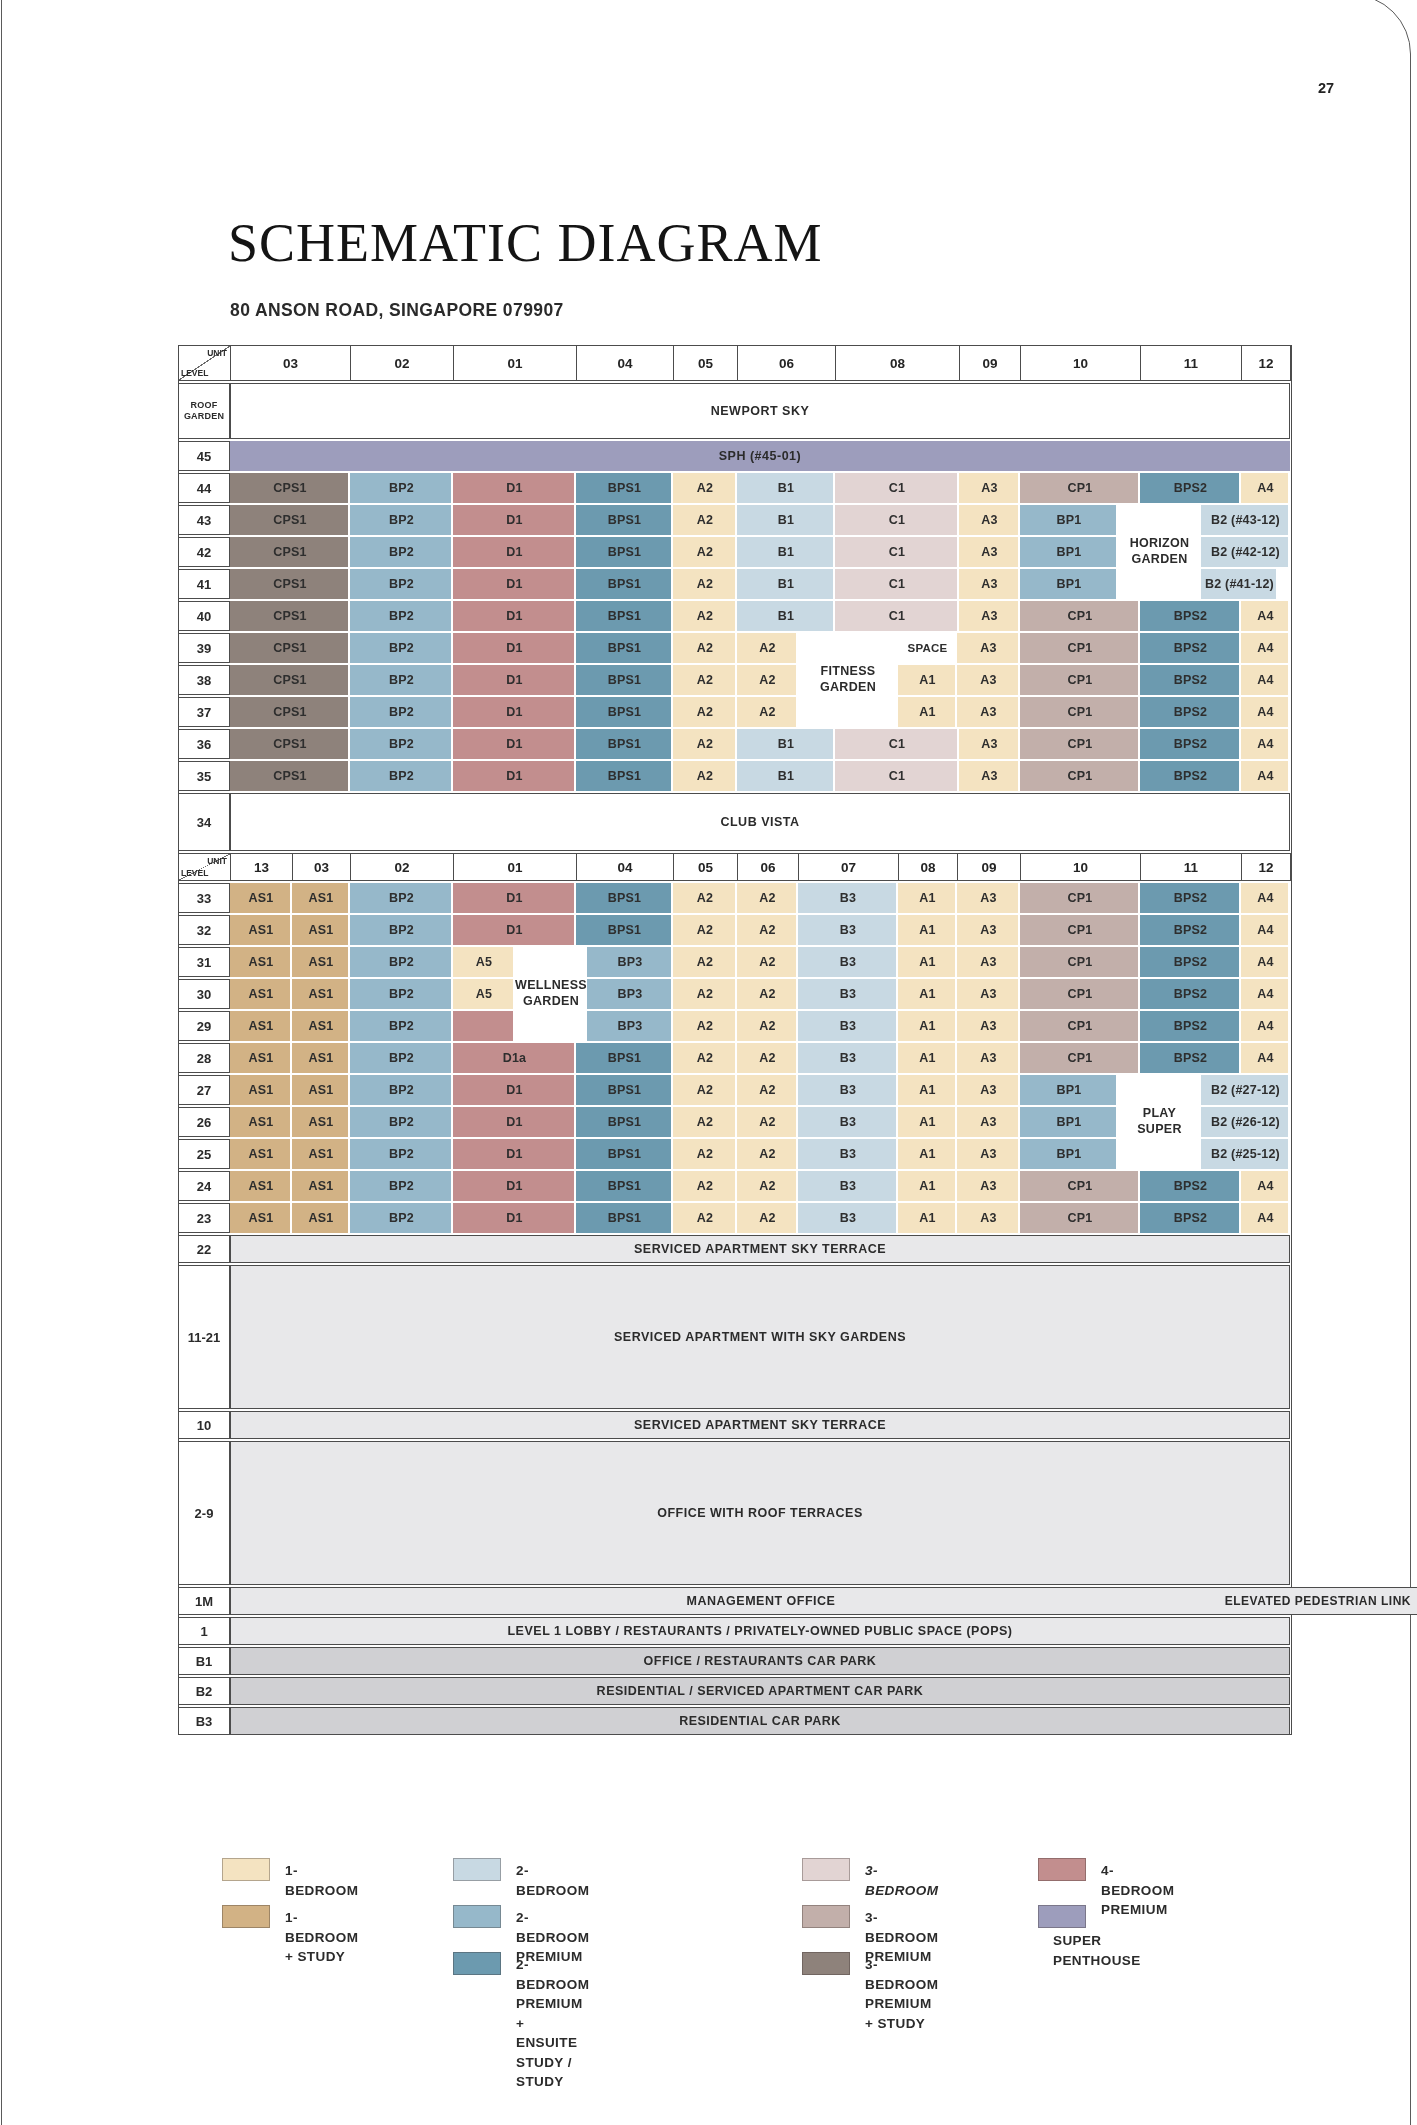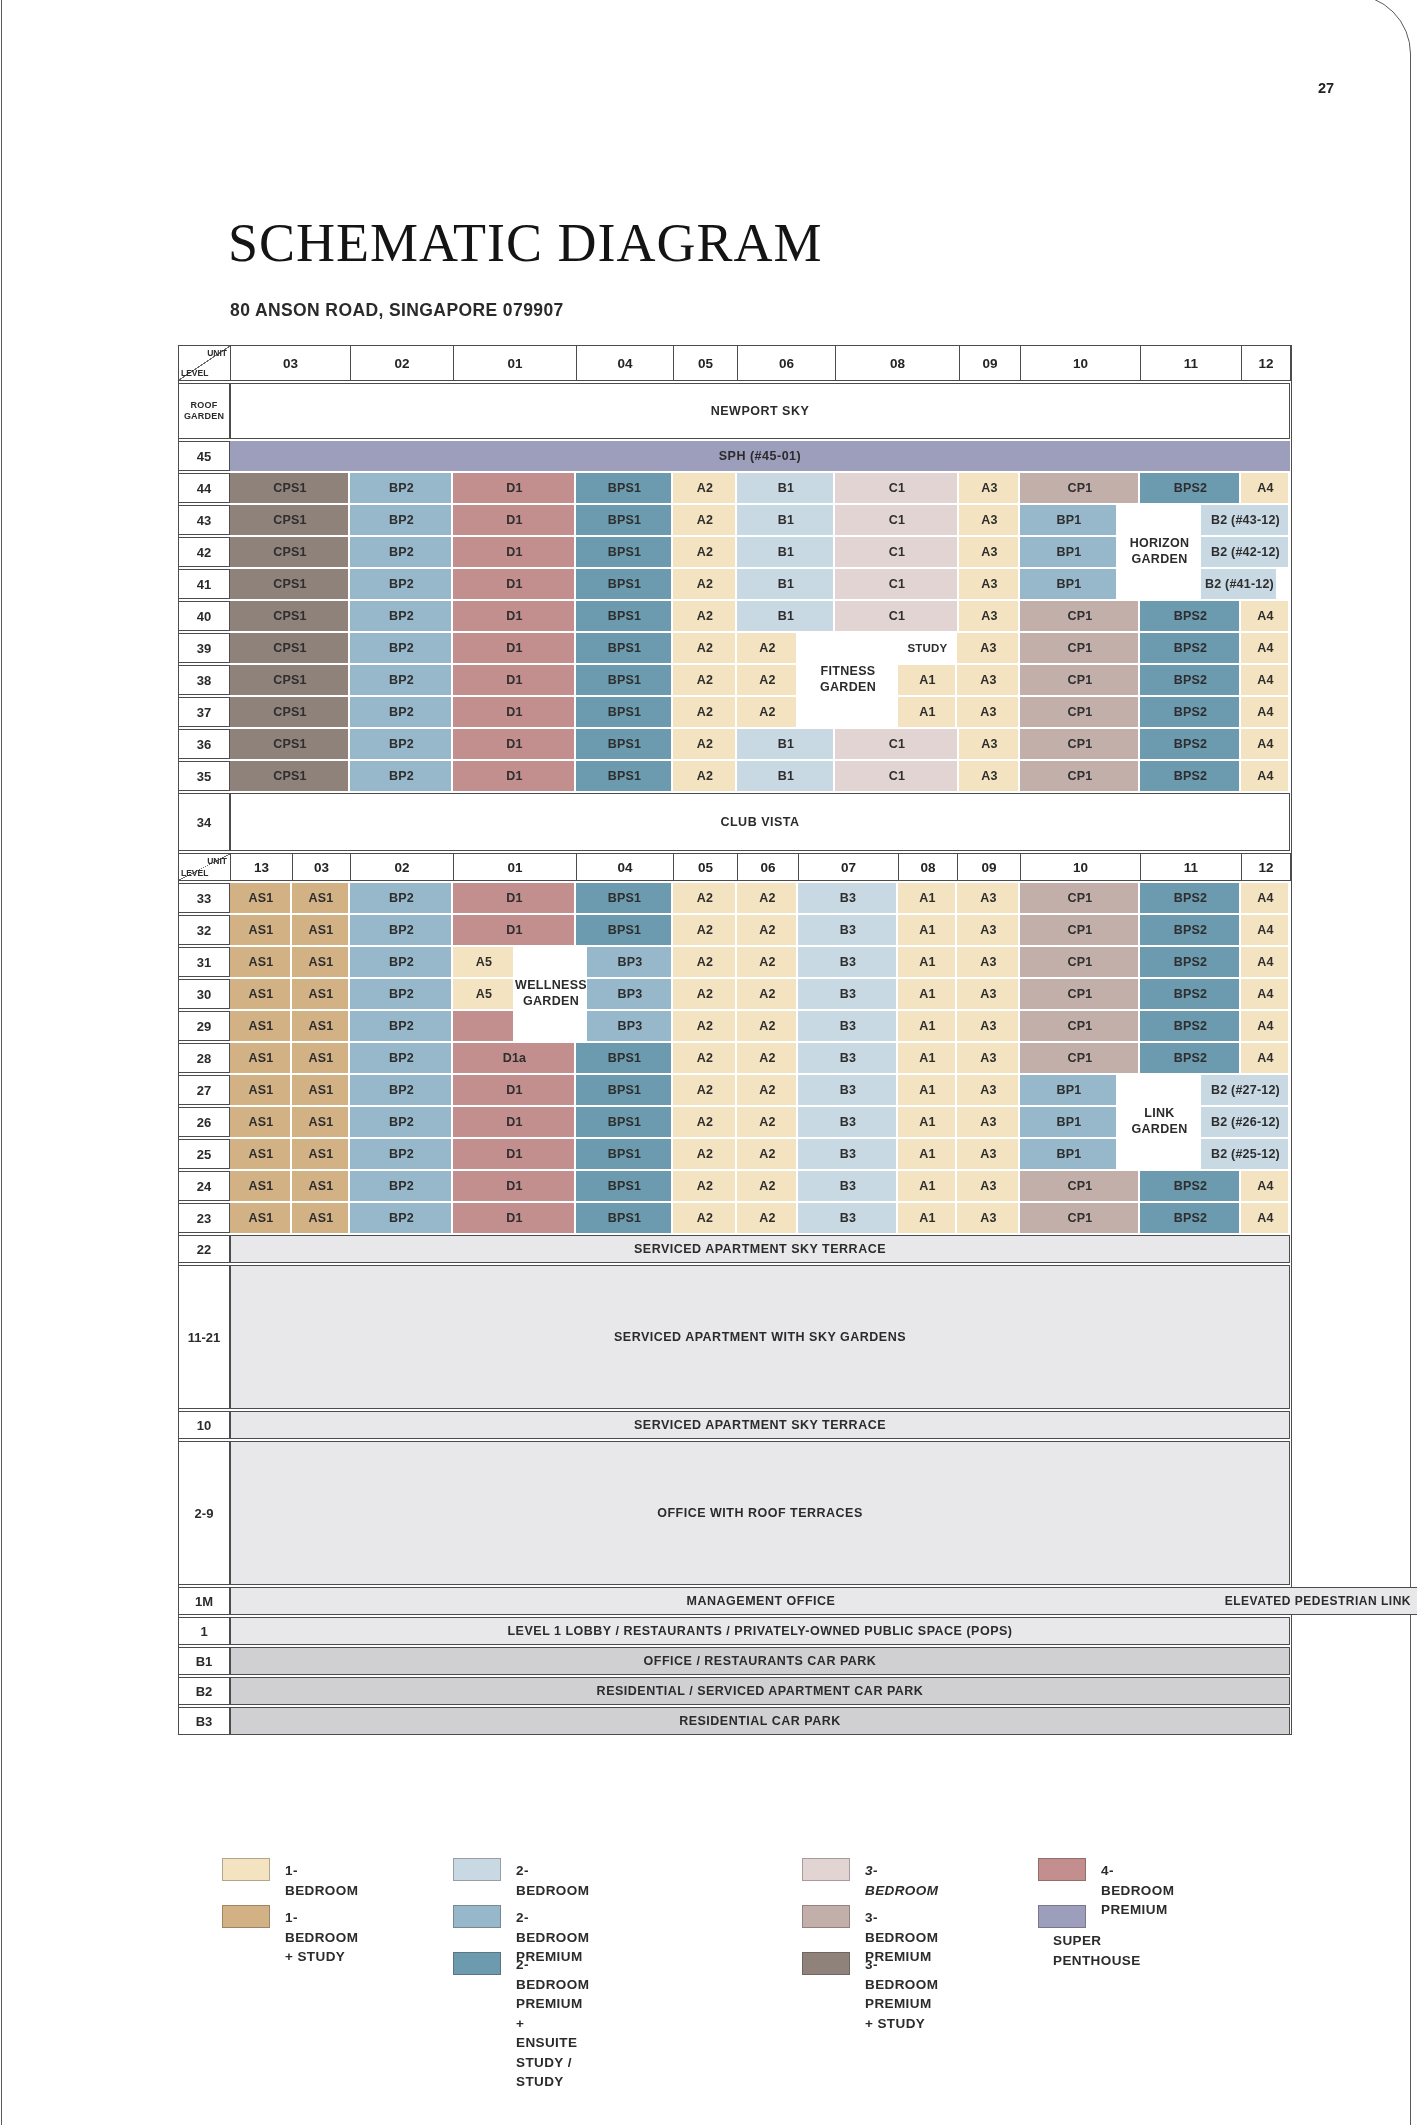--- a/index.html
+++ b/index.html
@@ -172,21 +172,21 @@
       </div>
       <div class="trow" style="height: 30px;">
         <div class="lvl">39</div>
         <div class="cell" style="width: 120px; background: rgb(142, 130, 123);">CPS1</div>
         <div class="cell" style="width: 103px; background: rgb(150, 184, 202);">BP2</div>
         <div class="cell" style="width: 123px; background: rgb(194, 142, 142);">D1</div>
         <div class="cell" style="width: 97px; background: rgb(108, 154, 175);">BPS1</div>
         <div class="cell" style="width: 64px; background: rgb(244, 227, 193);">A2</div>
         <div class="cell" style="width: 61px; background: rgb(244, 227, 193);">A2</div>
         <div class="cell cell-white" style="width: 100px;"></div>
-        <div class="cell cell-void" style="width: 59px;">STUDY</div>
+        <div class="cell cell-void" style="width: 59px;">SPACE</div>
         <div class="cell" style="width: 63px; background: rgb(244, 227, 193);">A3</div>
         <div class="cell" style="width: 120px; background: rgb(194, 175, 170);">CP1</div>
         <div class="cell" style="width: 101px; background: rgb(108, 154, 175);">BPS2</div>
         <div class="cell" style="width: 49px; background: rgb(244, 227, 193);">A4</div>
       </div>
       <div class="trow" style="height: 30px;">
         <div class="lvl">38</div>
         <div class="cell" style="width: 120px; background: rgb(142, 130, 123);">CPS1</div>
         <div class="cell" style="width: 103px; background: rgb(150, 184, 202);">BP2</div>
         <div class="cell" style="width: 123px; background: rgb(194, 142, 142);">D1</div>
@@ -481,21 +481,21 @@
         <div class="bcell bordered" style="width: 1060px; background: rgb(208, 208, 211);">RESIDENTIAL / SERVICED APARTMENT CAR PARK</div>
       </div>
       <div class="trow" style="height: 28px;">
         <div class="lvl">B3</div>
         <div class="bcell bordered" style="width: 1060px; background: rgb(208, 208, 211); text-align: center;">RESIDENTIAL CAR PARK</div>
       </div>
       <div class="table-frame" style="height: 1390px;"></div>
       <div class="garden-overlay" style="left: 940px; width: 83px; top: 160px; height: 94px;">HORIZON GARDEN</div>
       <div class="garden-overlay" style="left: 620px; width: 100px; top: 288px; height: 94px;">FITNESS GARDEN</div>
       <div class="garden-overlay" style="left: 337px; width: 72px; top: 602px; height: 94px;">WELLNESS GARDEN</div>
-      <div class="garden-overlay" style="left: 940px; width: 83px; top: 730px; height: 94px;">LINK GARDEN</div>
+      <div class="garden-overlay" style="left: 940px; width: 83px; top: 730px; height: 94px;">PLAY SUPER</div>
     </div>
   <div class="legend">
       <div class="legend-col" style="left: 222px;">
         <div class="legend-item" style="top: 0px;">
           <div class="legend-swatch" style="background: rgb(244, 227, 193);"></div>
           <div class="legend-label">1-BEDROOM</div>
         </div>
         <div class="legend-item" style="top: 47px;">
           <div class="legend-swatch" style="background: rgb(210, 178, 133);"></div>
           <div class="legend-label">1-BEDROOM + STUDY</div>

